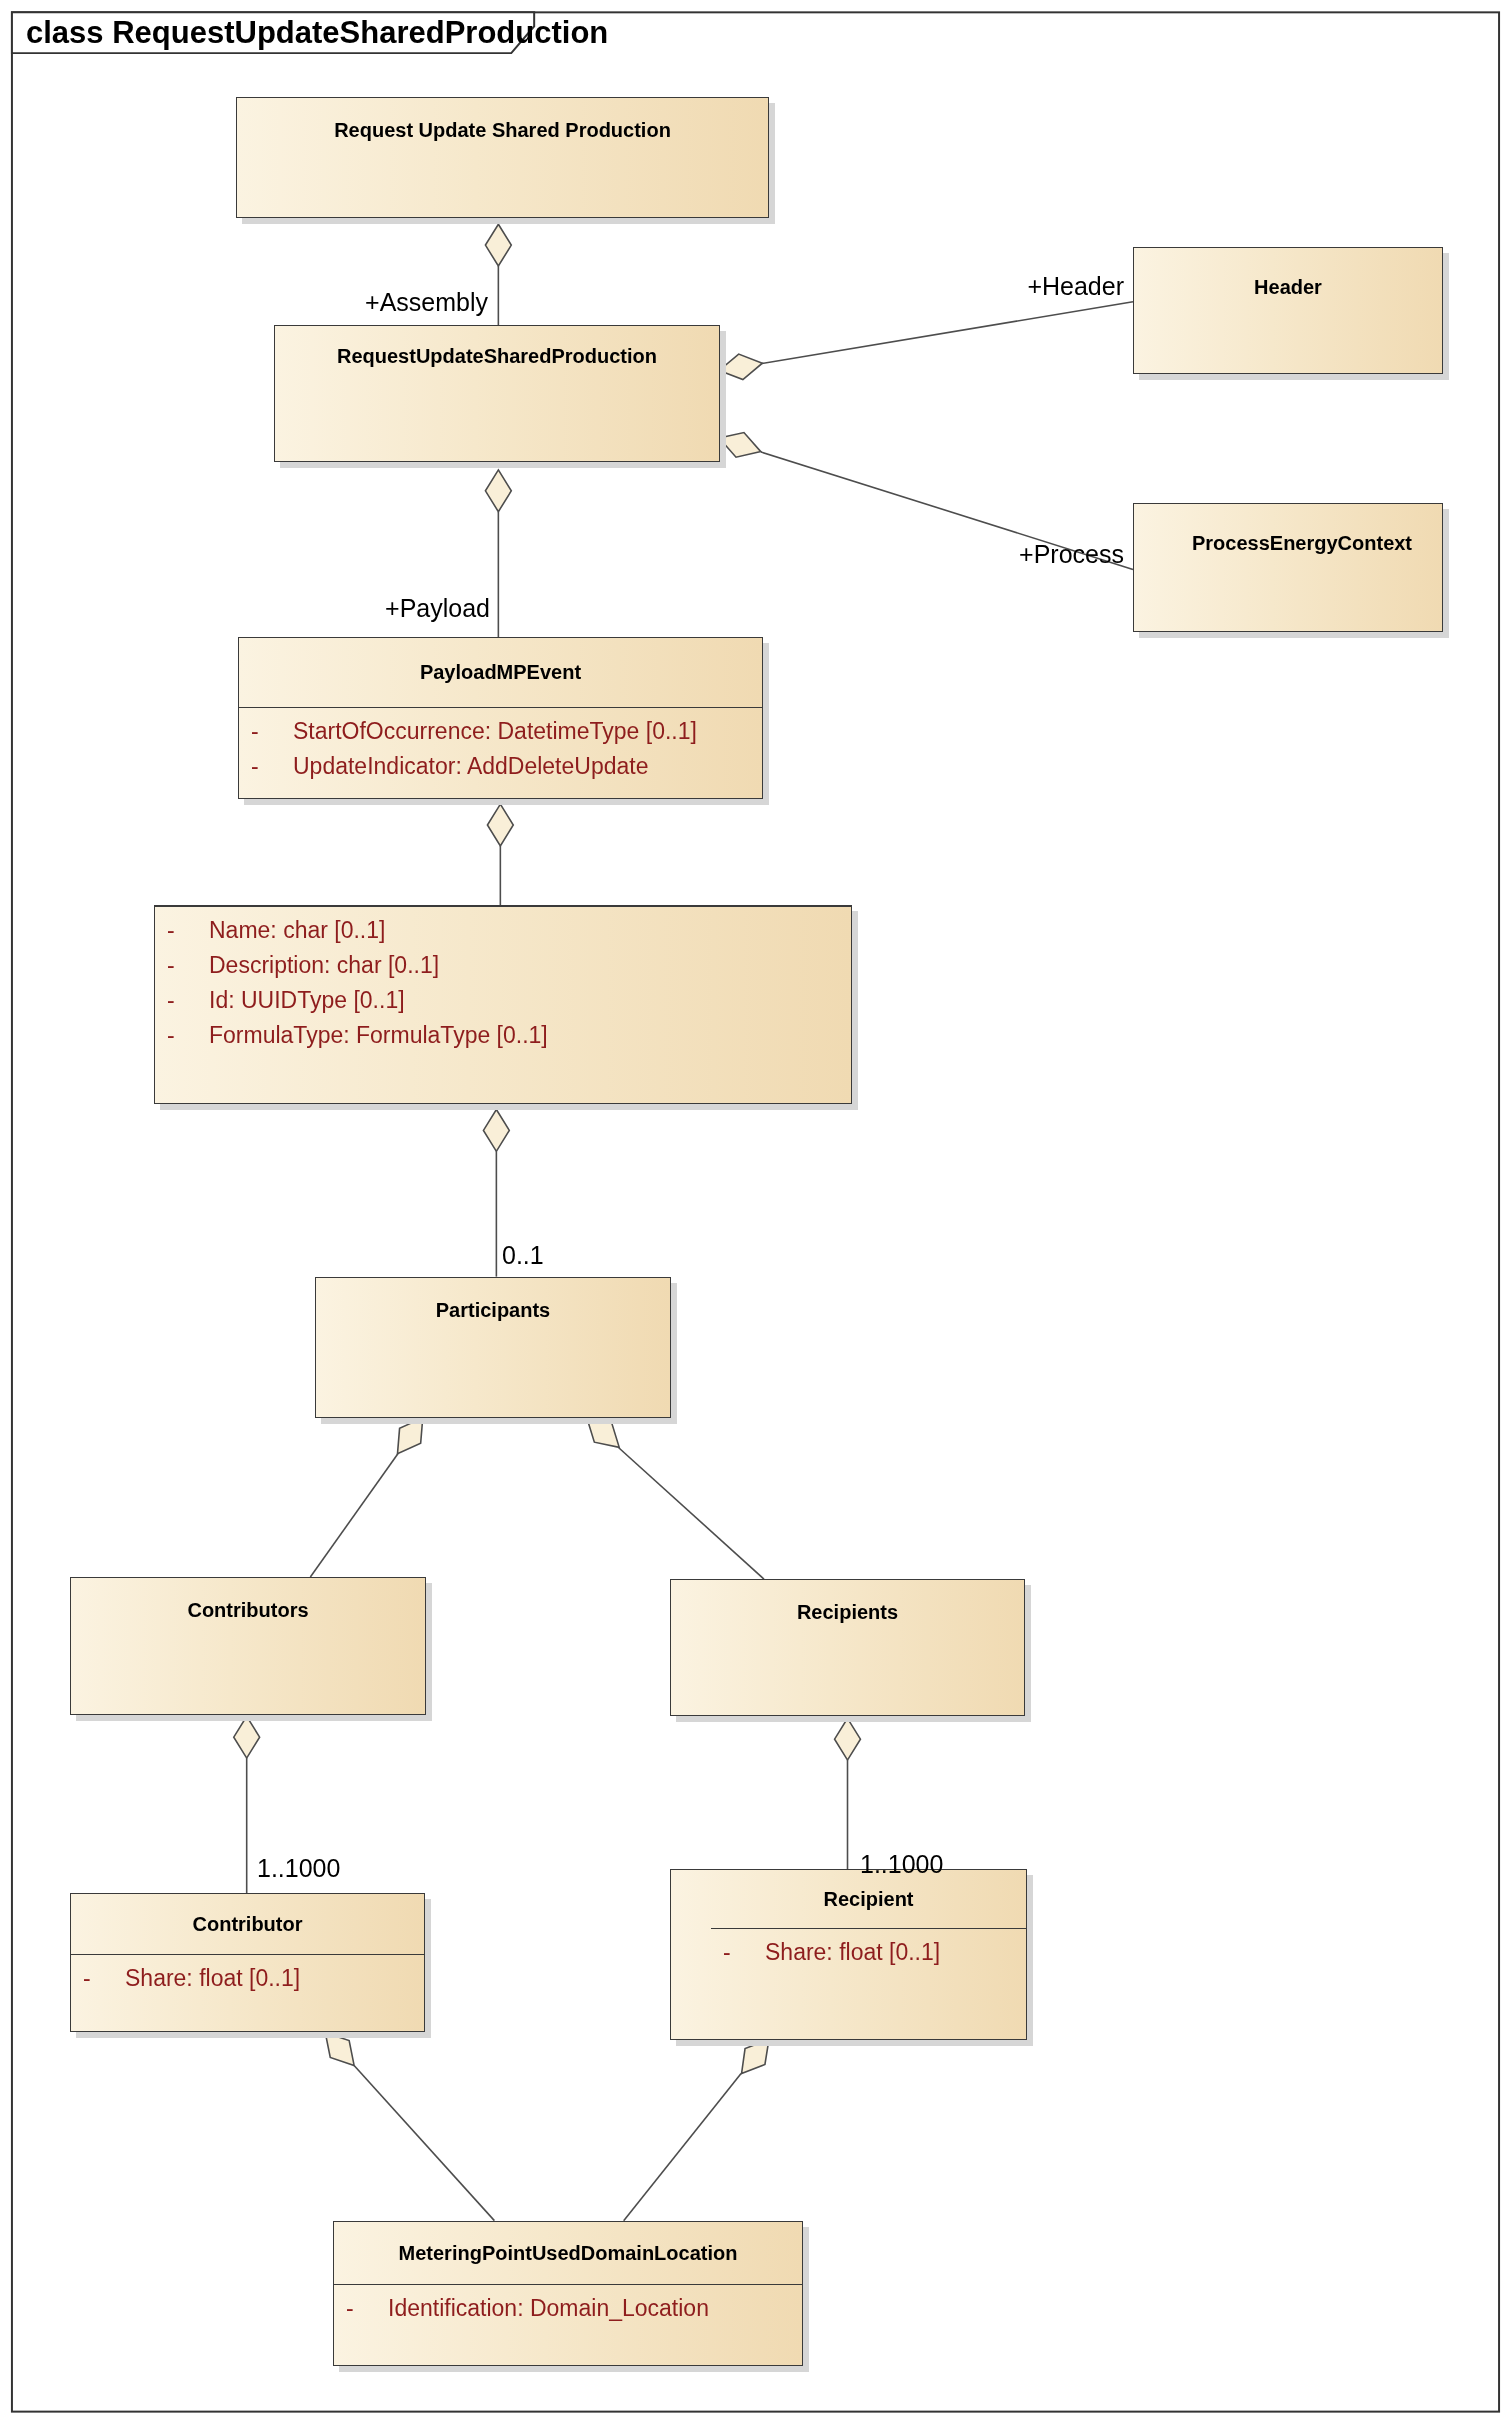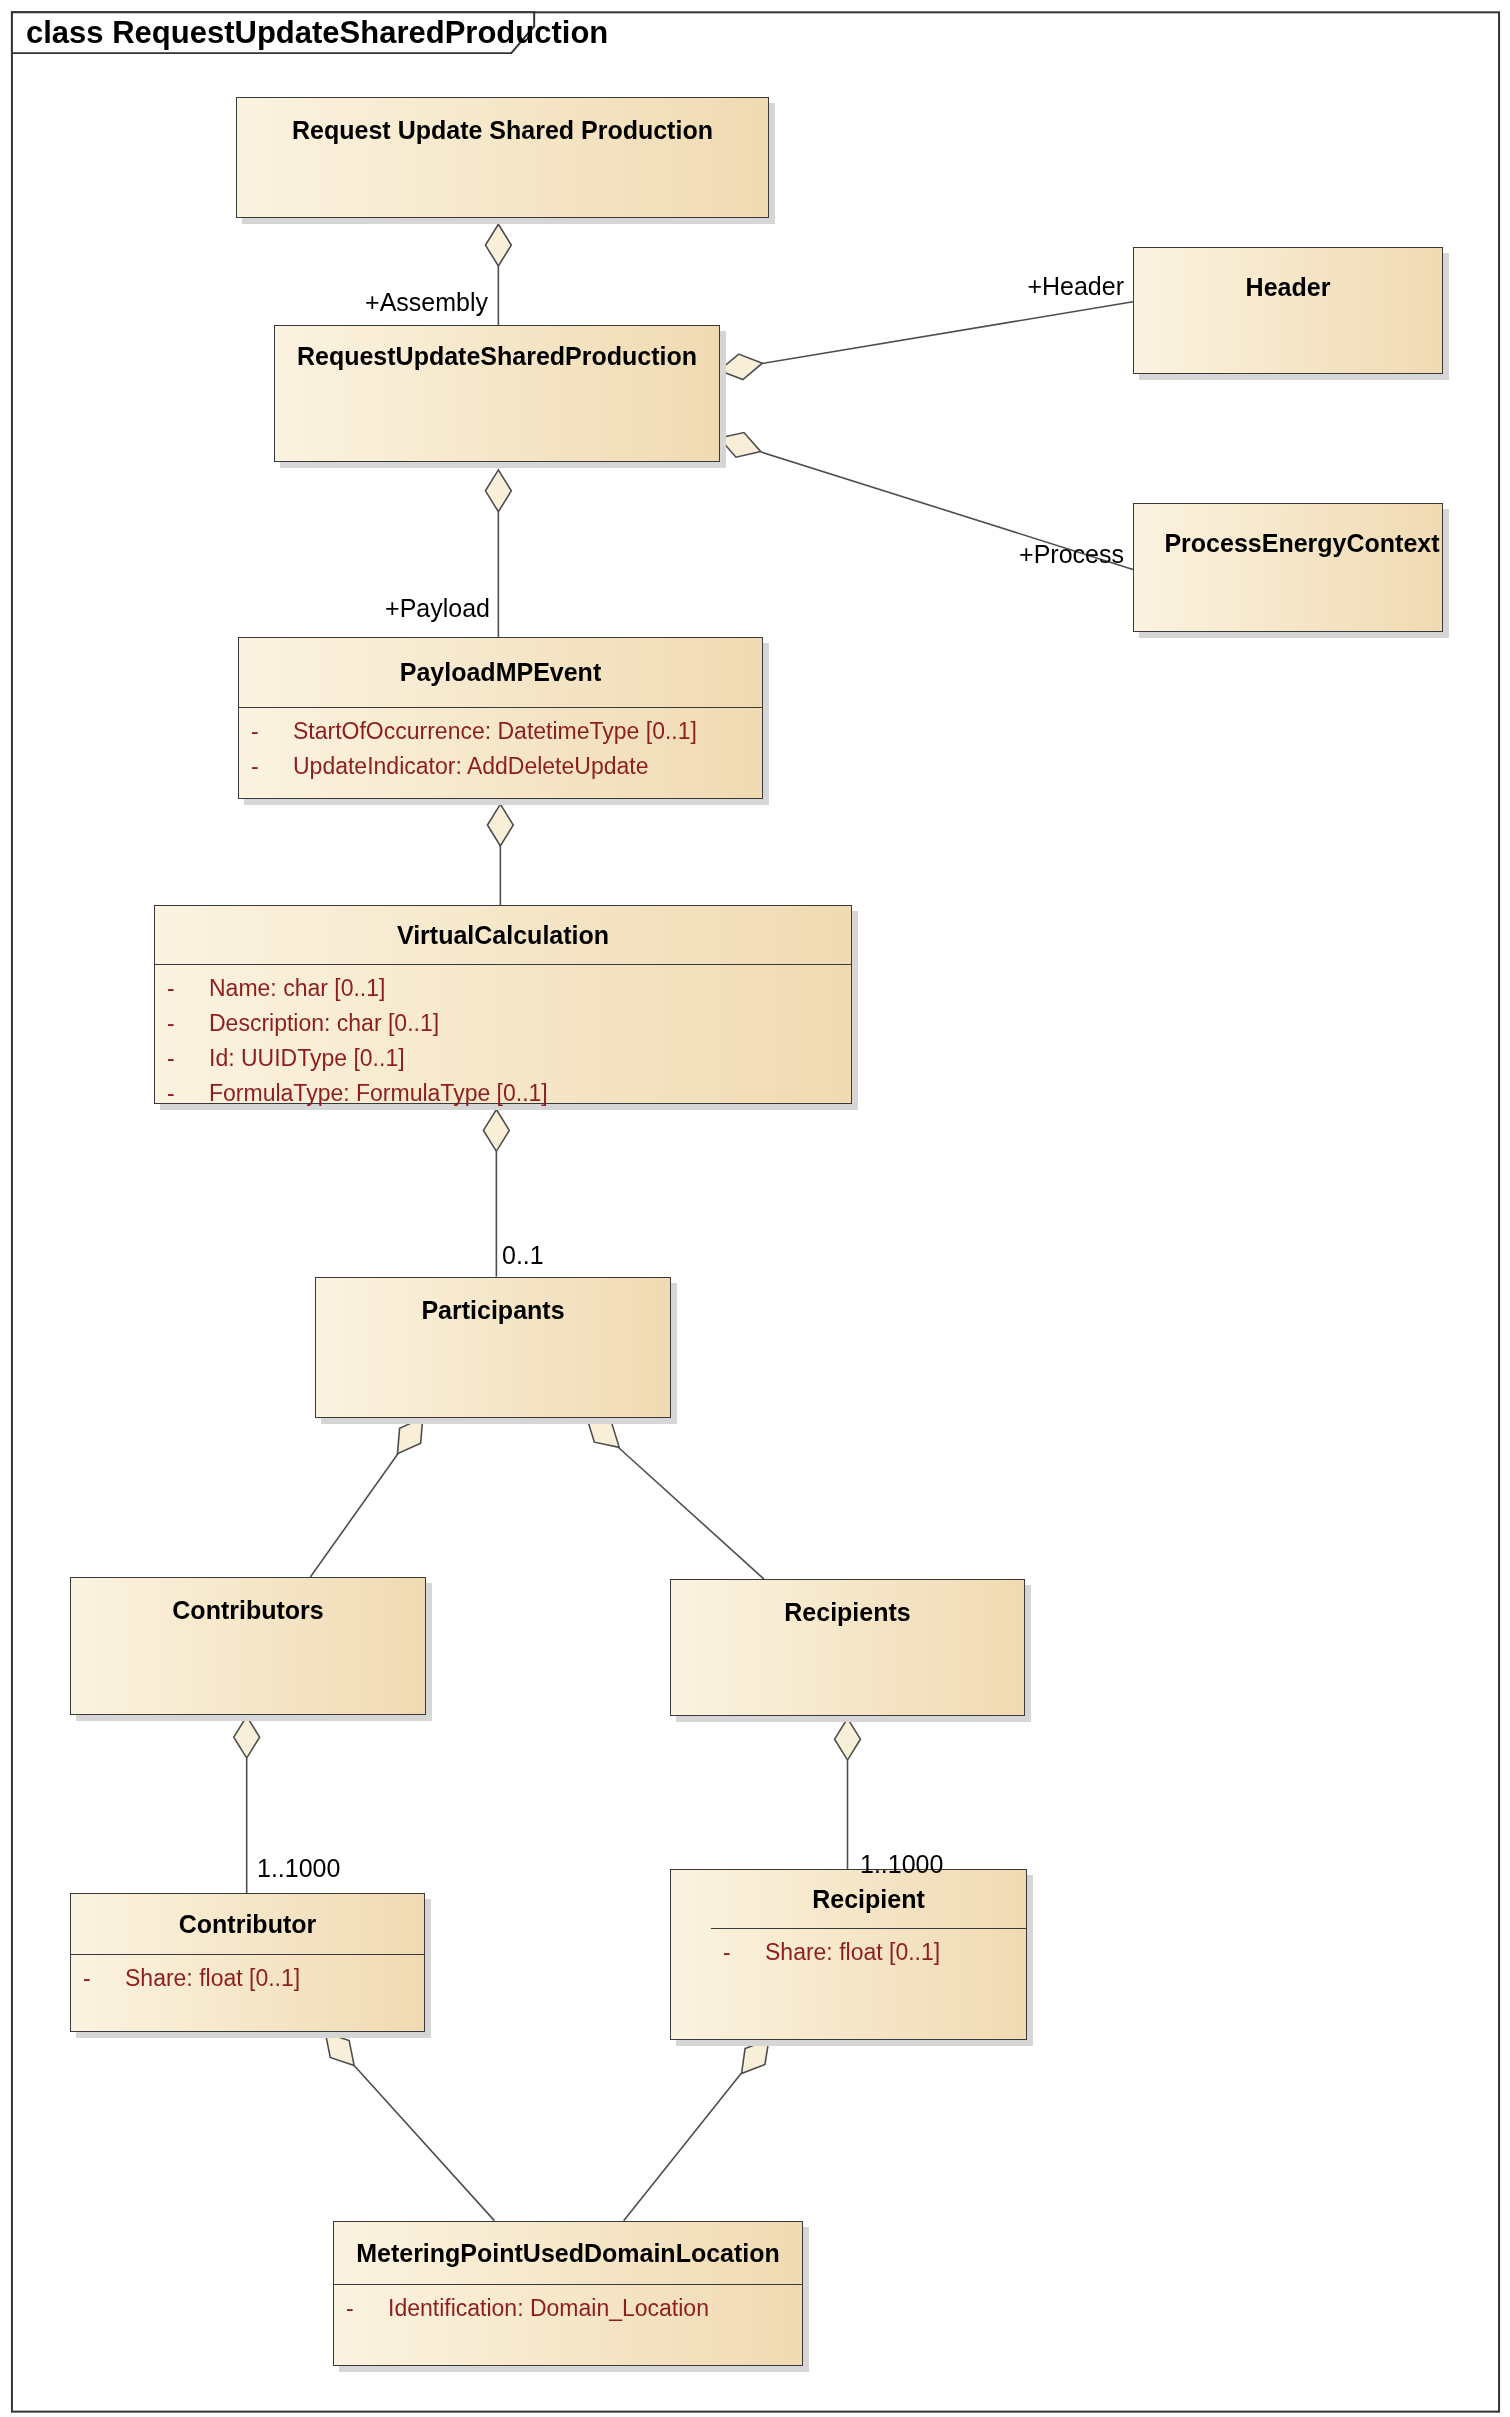--- a/index.html
+++ b/index.html
@@ -21,21 +21,21 @@
   
   .uml-class {
     position:absolute;
     background:linear-gradient(90deg,#FBF3E1 0%,#F6E8CB 45%,#F0DAB2 100%);
     border:1.5px solid #3A3A3A;
     box-shadow:6px 6px 0 #D6D6D6;
     box-sizing:border-box;
   }
   .uml-class .name {
     display:flex; align-items:center; justify-content:center;
-    font-size:25px; font-weight:bold; color:#000;
+    font-size:20px; font-weight:bold; color:#000;
     white-space:nowrap;
   }
   .uml-class .attrs {
     border-top:1.5px solid #3A3A3A;
     padding-top:6px;
   }
   .attr-row {
     display:flex; align-items:center;
     height:35px; padding-left:12px;
     font-size:23px; color:#8E1D1D; white-space:nowrap;
@@ -155,21 +155,20 @@
           <span class="attr-text">StartOfOccurrence: DatetimeType [0..1]</span>
         </div>
         <div class="attr-row">
           <span class="attr-marker">-</span>
           <span class="attr-text">UpdateIndicator: AddDeleteUpdate</span>
         </div>
       </div>
   </div>
 
   <div class="uml-class" id="box-vc">
-    <div class="name">VirtualCalculation</div>
     <div class="attrs">
         <div class="attr-row">
           <span class="attr-marker">-</span>
           <span class="attr-text">Name: char [0..1]</span>
         </div>
         <div class="attr-row">
           <span class="attr-marker">-</span>
           <span class="attr-text">Description: char [0..1]</span>
         </div>
         <div class="attr-row">

